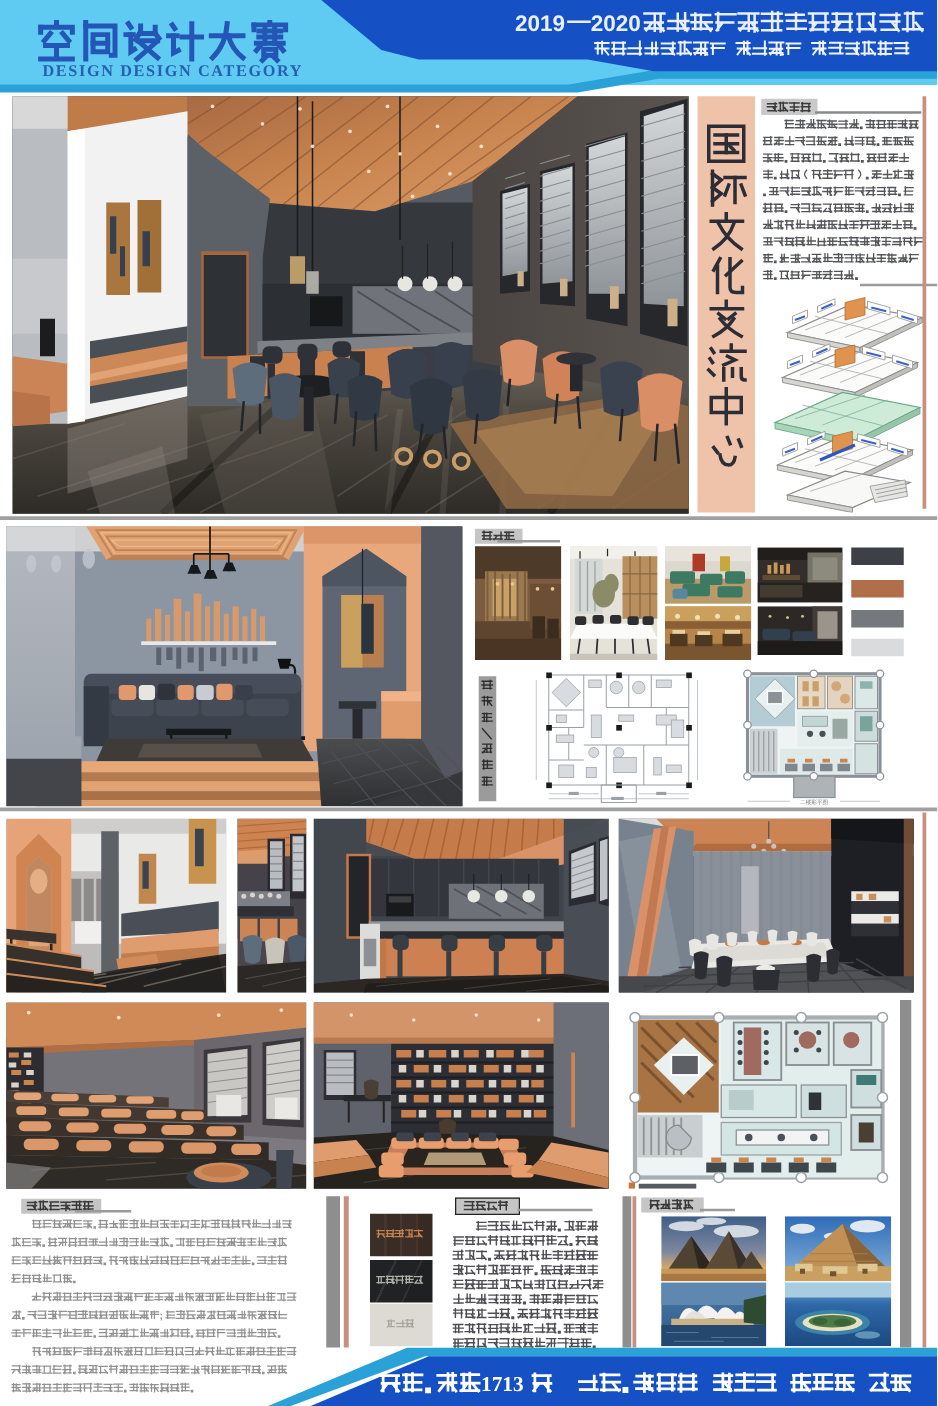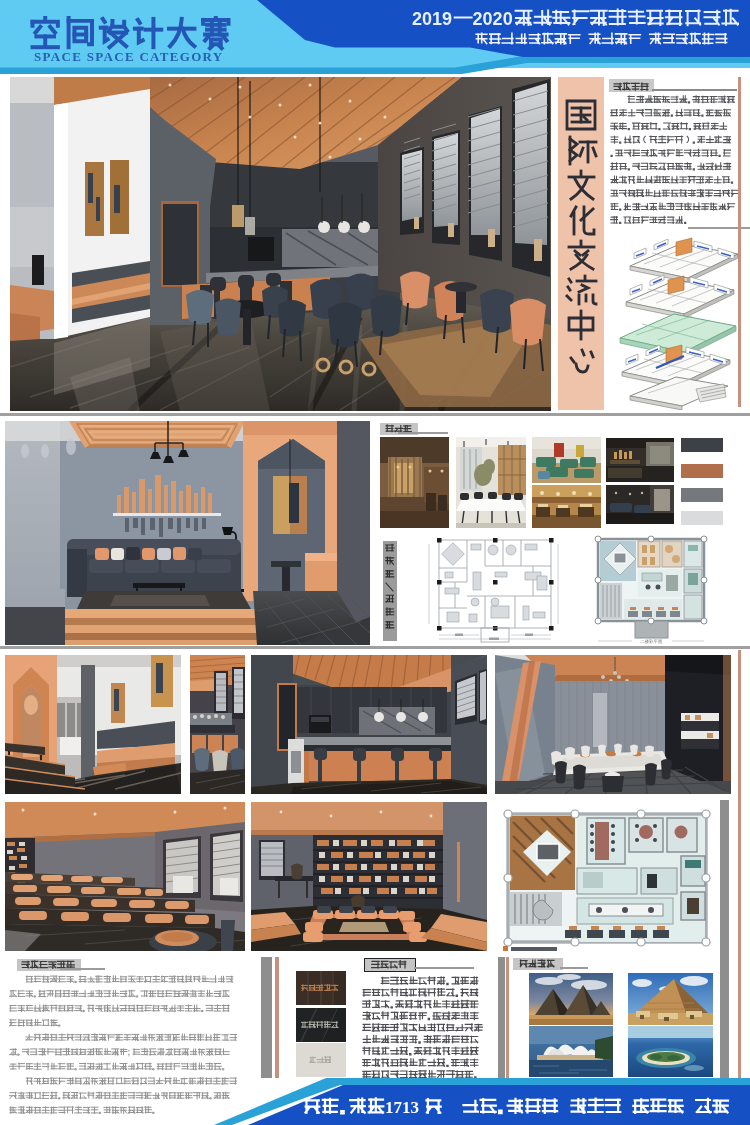--- a/index.html
+++ b/index.html
@@ -82,21 +82,21 @@
             <path d="M19,7 L19,19"></path>
     <path d="M8,20 L4,25"></path>
             <path d="M22,20 L26,25"></path>
     <path d="M10,24 L20,24 L20,29 L10,29 Z"></path>
             <path d="M12,30 L9,33"></path>
             <path d="M18,30 L21,33"></path>
     </g>
   </g>
   </svg>
 
-  <div class="abs" style="left:34px;top:49px;width:300px;color:#2560b2;font-family:'Liberation Serif',serif;font-size:13px;letter-spacing:1.3px;font-weight:bold;">SPACE SPACE CATEGORY</div>
+  <div class="abs" style="left:34px;top:49px;width:300px;color:#2560b2;font-family:'Liberation Serif',serif;font-size:13px;letter-spacing:1.3px;font-weight:bold;">DESIGN DESIGN CATEGORY</div>
 
   <div class="abs" id="hr1" style="left:412px;top:6px;width:340px;"><svg width="330" height="26">
           <path d="M42.7,11.4 h16.9 M104.0,11.9 L118.2,11.9 M104.0,16.7 L118.4,16.7 M103.6,4.7 L119.5,4.7 M111.8,5.1 L111.8,18.6 M116.5,5.7 L116.5,19.1 M114.0,12.3 L118.9,18.5 M109.5,12.3 L105.0,18.2 M122.4,16.8 L138.8,16.8 M122.9,10.7 L138.7,10.7 M136.1,4.6 L136.1,17.9 M130.2,5.0 L130.2,18.4 M132.8,12.3 L137.7,18.5 M141.2,6.0 L156.1,6.0 M142.3,17.0 L157.4,17.0 M141.3,11.7 L157.4,11.7 M144.2,4.7 L144.2,17.1 M148.7,5.7 L148.7,17.4 M151.6,12.3 L156.5,18.5 M161.2,12.0 L174.6,12.0 M160.7,5.3 L176.4,5.3 M162.5,4.4 L162.5,18.0 M165.9,12.3 L161.4,18.2 M179.2,11.9 L193.4,11.9 M179.2,16.7 L193.6,16.7 M178.8,4.7 L194.7,4.7 M187.0,5.1 L187.0,18.6 M191.7,5.7 L191.7,19.1 M189.2,12.3 L194.1,18.5 M184.7,12.3 L180.2,18.2 M197.8,18.1 L212.9,18.1 M197.6,10.7 L213.6,10.7 M197.5,5.0 L213.3,5.0 M210.4,3.9 L210.4,17.2 M205.7,3.6 L205.7,18.5 M218.0,17.0 L232.6,17.0 M216.8,5.7 L231.0,5.7 M217.5,10.6 L232.5,10.6 M224.8,4.5 L224.8,17.4 M235.9,11.9 L250.6,11.9 M235.2,4.8 L250.0,4.8 M236.5,17.5 L250.7,17.5 M248.4,4.7 L248.4,19.0 M238.3,5.6 L238.3,18.0 M241.1,12.3 L236.6,18.2 M254.2,4.9 L269.1,4.9 M255.4,17.8 L269.3,17.8 M253.9,11.3 L269.5,11.3 M257.3,4.6 L257.3,17.9 M268.0,5.9 L268.0,19.0 M259.9,12.3 L255.4,18.2 M274.0,5.1 L287.6,5.1 M274.2,17.3 L288.1,17.3 M286.6,4.6 L286.6,17.2 M275.6,5.5 L275.6,19.2 M283.2,12.3 L288.1,18.5 M293.3,17.7 L306.3,17.7 M292.6,6.0 L307.5,6.0 M292.5,11.2 L307.4,11.2 M305.2,4.8 L305.2,17.8 M302.0,12.3 L306.9,18.5 M310.4,17.4 L326.0,17.4 M312.0,4.8 L325.6,4.8 M314.0,4.2 L314.0,18.7 M318.7,3.7 L318.7,17.6 M320.8,12.3 L325.7,18.5" stroke="#e8efff" stroke-width="2.0" fill="none" stroke-linecap="square"></path>
           <text x="0.0" y="18.5" font-size="18.0" font-family="Liberation Sans" font-weight="bold" fill="#e8efff">2019</text>
           <text x="60.6" y="18.5" font-size="18.0" font-family="Liberation Sans" font-weight="bold" fill="#e8efff">2020</text>
         </svg></div>
 
   <div class="abs" id="hr2" style="left:475px;top:31px;width:280px;"><svg width="280" height="18">
           <path d="M1.1,3.3 L11.8,3.3 M1.4,7.8 L11.7,7.8 M3.2,3.1 L3.2,11.7 M6.7,2.4 L6.7,11.7 M8.2,8.3 L11.6,12.6 M14.9,8.0 L25.5,8.0 M14.8,3.1 L25.0,3.1 M14.7,11.8 L24.4,11.8 M16.2,3.0 L16.2,12.5 M23.6,2.7 L23.6,12.5 M27.8,7.5 L37.9,7.5 M27.2,12.0 L37.9,12.0 M36.9,2.2 L36.9,12.8 M41.4,11.7 L51.5,11.7 M41.3,7.5 L51.0,7.5 M46.7,3.2 L46.7,12.3 M49.8,3.0 L49.8,12.4 M54.9,12.0 L64.0,12.0 M54.4,3.8 L64.9,3.8 M54.3,7.5 L64.8,7.5 M63.3,2.9 L63.3,12.1 M61.0,8.3 L64.4,12.6 M66.9,11.8 L77.8,11.8 M68.0,2.9 L77.6,2.9 M69.4,2.5 L69.4,12.7 M72.7,2.2 L72.7,12.0 M74.2,8.3 L77.6,12.6 M80.4,7.9 L90.4,7.9 M80.4,11.3 L90.5,11.3 M80.1,2.9 L91.3,2.9 M85.8,3.2 L85.8,12.6 M89.2,3.6 L89.2,13.0 M87.4,8.3 L90.8,12.6 M84.2,8.3 L81.0,12.4 M94.2,7.3 L104.1,7.3 M93.7,3.8 L104.8,3.8 M95.3,3.8 L95.3,12.1 M115.2,7.7 L124.9,7.7 M114.2,3.3 L124.7,3.3 M120.2,2.3 L120.2,12.0 M123.0,2.2 L123.0,12.0 M121.4,8.3 L124.9,12.6 M118.3,8.3 L115.1,12.4 M127.9,7.5 L137.9,7.5 M127.3,12.0 L138.0,12.0 M136.9,2.2 L136.9,12.8 M140.9,7.9 L150.8,7.9 M140.8,11.3 L151.0,11.3 M140.5,2.9 L151.7,2.9 M146.3,3.2 L146.3,12.6 M149.6,3.6 L149.6,13.0 M147.8,8.3 L151.3,12.6 M144.7,8.3 L141.5,12.4 M154.6,7.3 L164.6,7.3 M154.2,3.8 L165.3,3.8 M155.7,3.8 L155.7,12.1 M175.7,7.7 L185.4,7.7 M174.7,3.3 L185.1,3.3 M180.7,2.3 L180.7,12.0 M183.5,2.2 L183.5,12.0 M181.9,8.3 L185.3,12.6 M178.7,8.3 L175.6,12.4 M188.9,11.7 L199.1,11.7 M188.4,7.1 L198.2,7.1 M189.0,3.2 L199.3,3.2 M197.1,3.5 L197.1,11.8 M202.2,12.0 L211.3,12.0 M201.7,3.8 L212.2,3.8 M201.6,7.5 L212.1,7.5 M210.6,2.9 L210.6,12.1 M208.3,8.3 L211.7,12.6 M214.2,11.8 L225.1,11.8 M215.4,2.9 L224.9,2.9 M216.7,2.5 L216.7,12.7 M220.0,2.2 L220.0,12.0 M221.5,8.3 L224.9,12.6 M227.9,12.2 L237.7,12.2 M228.0,3.5 L238.5,3.5 M227.6,8.0 L237.8,8.0 M233.5,2.6 L233.5,12.6 M229.5,2.2 L229.5,12.6 M241.2,11.5 L251.6,11.5 M241.5,7.6 L251.6,7.6 M240.6,3.4 L251.0,3.4 M250.2,2.9 L250.2,12.0" stroke="#eef3ff" stroke-width="1.6" fill="none" stroke-linecap="square"></path>
         </svg></div>

